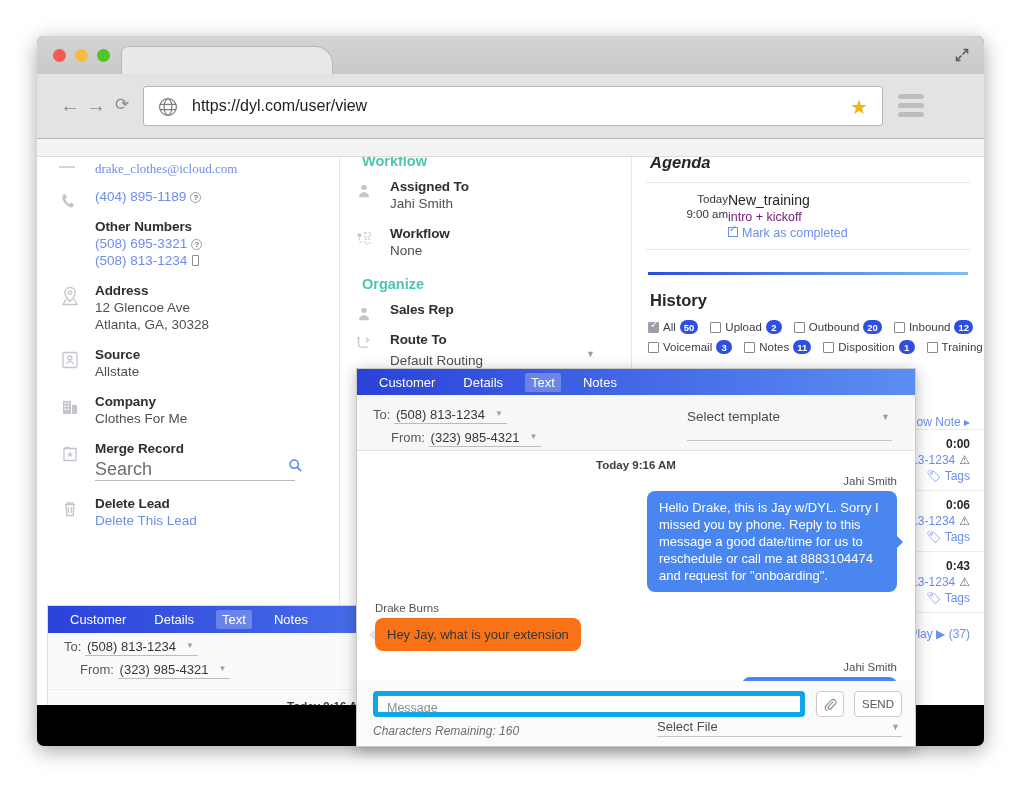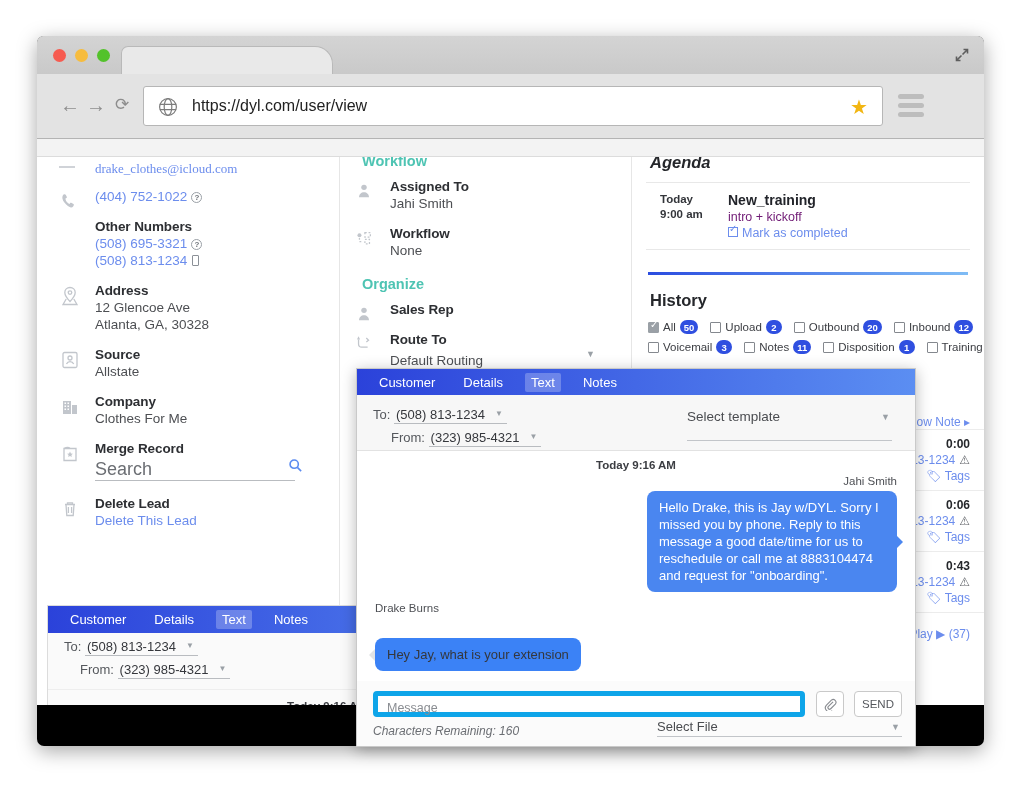--- a/index.html
+++ b/index.html
@@ -140,22 +140,22 @@
   .route-line { width: 205px; border-bottom: 1px solid #c7cacd; margin-top: 4px; position: relative; }
   .route-line .car { position:absolute; right:0; top:-2px; color:#9aa0a6; font-size:9px; }
 
   
   .rtitle { font-size: 16.5px; font-weight: bold; color: #25272b; margin-left: 18px; }
   #agenda-card {
     position: relative; margin: 10px 14px 0 14px;
     border-top: 1px solid #e8e8e8; border-bottom: 1px solid #e8e8e8;
     padding: 9px 0 9px 0; display: flex;
   }
-  #agenda-when { width: 82px; padding-left: 14px; font-size: 11.5px; font-weight: bold; color: #33353a; line-height: 15px; }
-  #agenda-title { font-size: 14px; font-weight: bold; color: #22242a; }
+  #agenda-when { width: 82px; padding-left: 14px; font-size: 11.5px; font-weight: normal; color: #33353a; line-height: 15px; text-align: right; }
+  #agenda-title { font-size: 14px; font-weight: normal; color: #22242a; }
   #agenda-desc { font-size: 12.5px; color: #701a75; margin-top: 2px; }
   #agenda-complete { font-size: 12.5px; color: #6c8ded; margin-top: 2px; }
   #agenda-complete .cbx { display:inline-block; width:10px; height:10px; border:1px solid #6c8ded; position:relative; margin-right:4px; }
   #agenda-complete .cbx:after { content:"✓"; position:absolute; left:0; top:-5px; font-size:10px; color:#6c8ded; }
 
   #gradient-rule {
     height: 3px; margin: 22px 16px 16px 16px;
     background: linear-gradient(90deg, #2b4de0, #7fbcf5);
   }
 
@@ -239,21 +239,21 @@
     position: relative; display: inline-block;
     padding: 8px 12px; border-radius: 8px;
     font-size: 13px; line-height: 17px; max-width: 250px;
   }
   .msg.out { text-align: right; }
   .msg.out .bubble { background: #4a86f0; color: #fff; text-align: left; }
   .msg.out .bubble:after {
     content: ""; position: absolute; right: -6px; top: 50%; margin-top: -6px;
     border: 6px solid transparent; border-left-color: #4a86f0; border-right: 0;
   }
-  .msg.in .bubble { background: #3b82f6; color: #35373c; margin-top: 20px; }
+  .msg.in .bubble { background: #f97316; color: #35373c; }
   .msg.in .bubble:after {
     content: ""; position: absolute; left: -6px; top: 50%; margin-top: -6px;
     border: 6px solid transparent; border-right-color: #e2e3e5; border-left: 0;
   }
 
   #composer { position: absolute; left: 0; right: 0; bottom: 0; height: 65px; background:#fbfbfb; padding: 12px 16px; }
   #msg-input {
     position: absolute; left: 16px; top: 10px; width: 432px; height: 26px;
     background: #fff; border: 5px solid #0ea5e9; border-radius: 4px;
     font-size: 12.5px; color: #8a8d92; line-height: 24px; padding-left: 9px;
@@ -330,21 +330,21 @@
         <span id="email-stub"></span>
         <div id="email-top">drake_clothes@icloud.com</div>
       </div>
 
       <div class="field">
         <span class="ficon">
           <svg viewBox="0 0 22 22" width="22" height="22" fill="#c2c6cc">
             <path d="M5.6 3.2c-.7 0-1.4.5-1.8 1.2-1 1.9-.4 4.5 1.6 7.2 2 2.7 4.3 4.4 6.4 4.8.9.2 1.8-.2 2.3-1l.7-1.2c.2-.4.1-.9-.3-1.1l-2.3-1.3c-.4-.2-.9-.1-1.1.3l-.5.8c-1-.3-2-1-2.9-2.2-.9-1.2-1.2-2.3-1.2-3.3l.9-.3c.4-.1.7-.6.5-1L6.7 3.8c-.1-.4-.6-.6-1.1-.6z"></path>
           </svg>
         </span>
-        <div class="flink"><span>(404) 752-1022</span><span class="finfo">?</span></div>
+        <div class="flink"><span>(404) 895-1189</span><span class="finfo">?</span></div>
       </div>
 
       <div class="field">
         <div class="flabel">Other Numbers</div>
         <div class="flink"><span>(508) 695-3321</span><span class="finfo">?</span></div>
         <div class="flink"><span>(508) 813-1234</span><span class="fmob"></span></div>
       </div>
 
       <div class="field">
         <span class="ficon">

